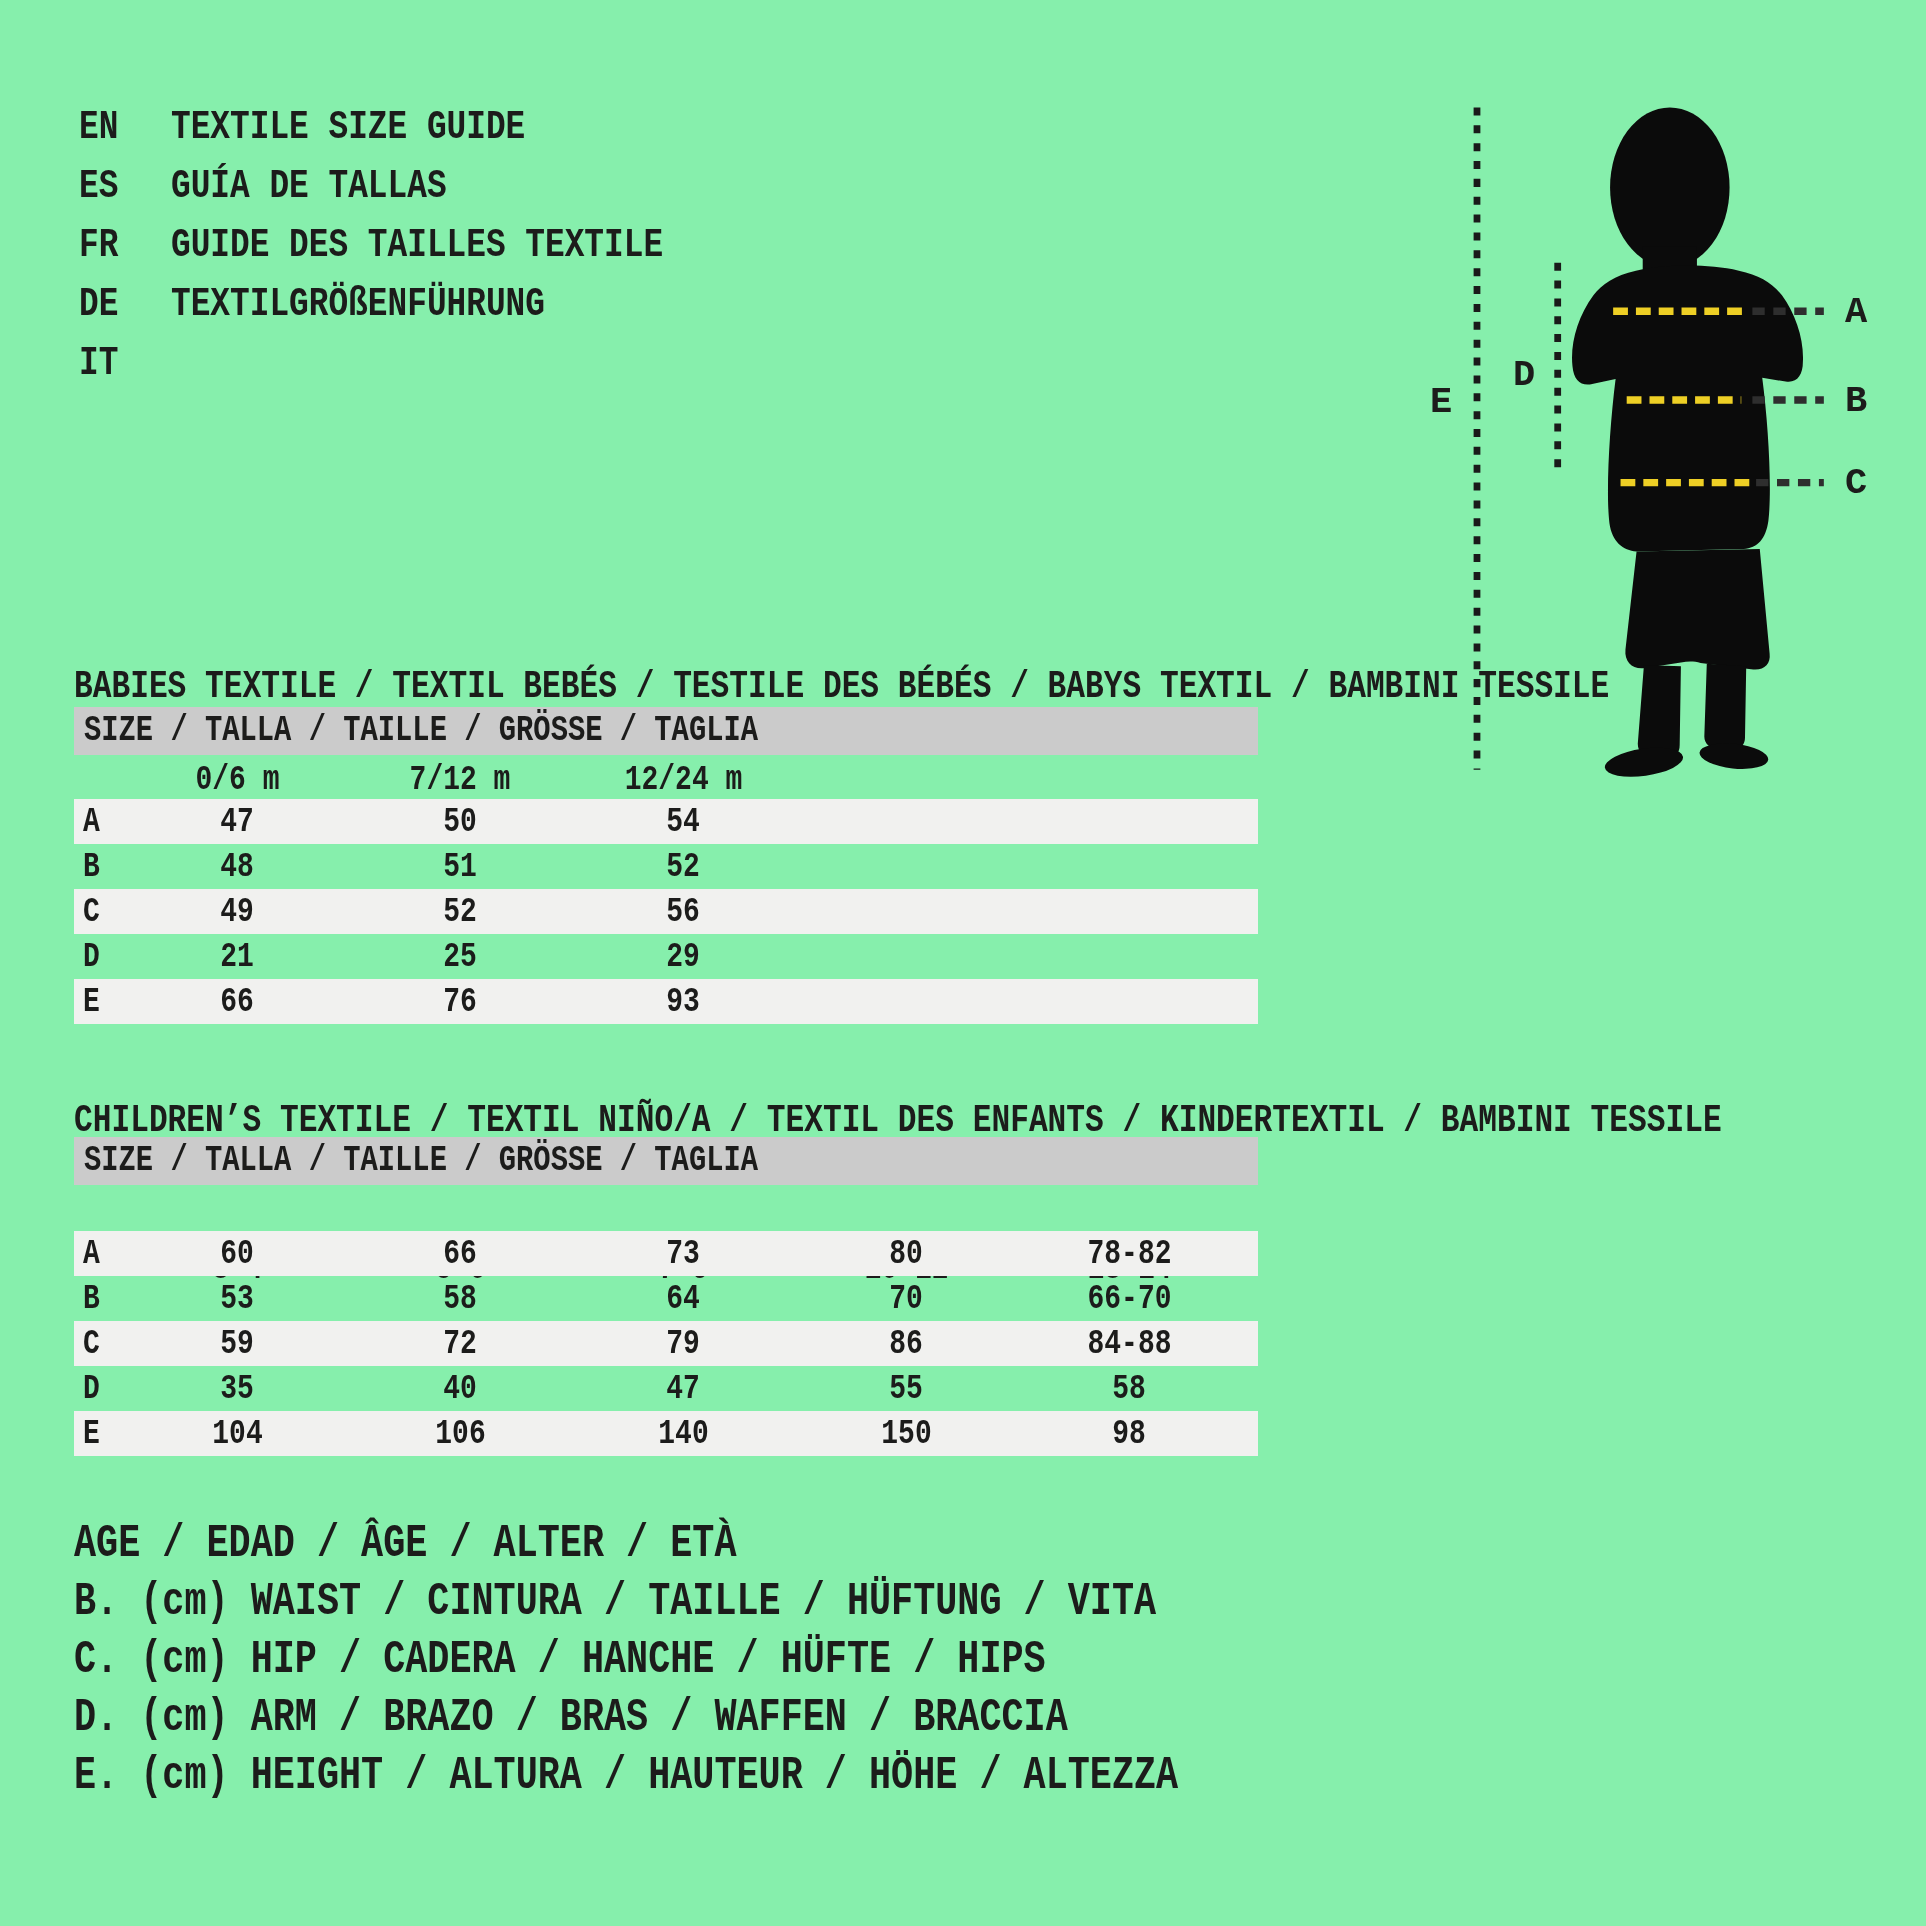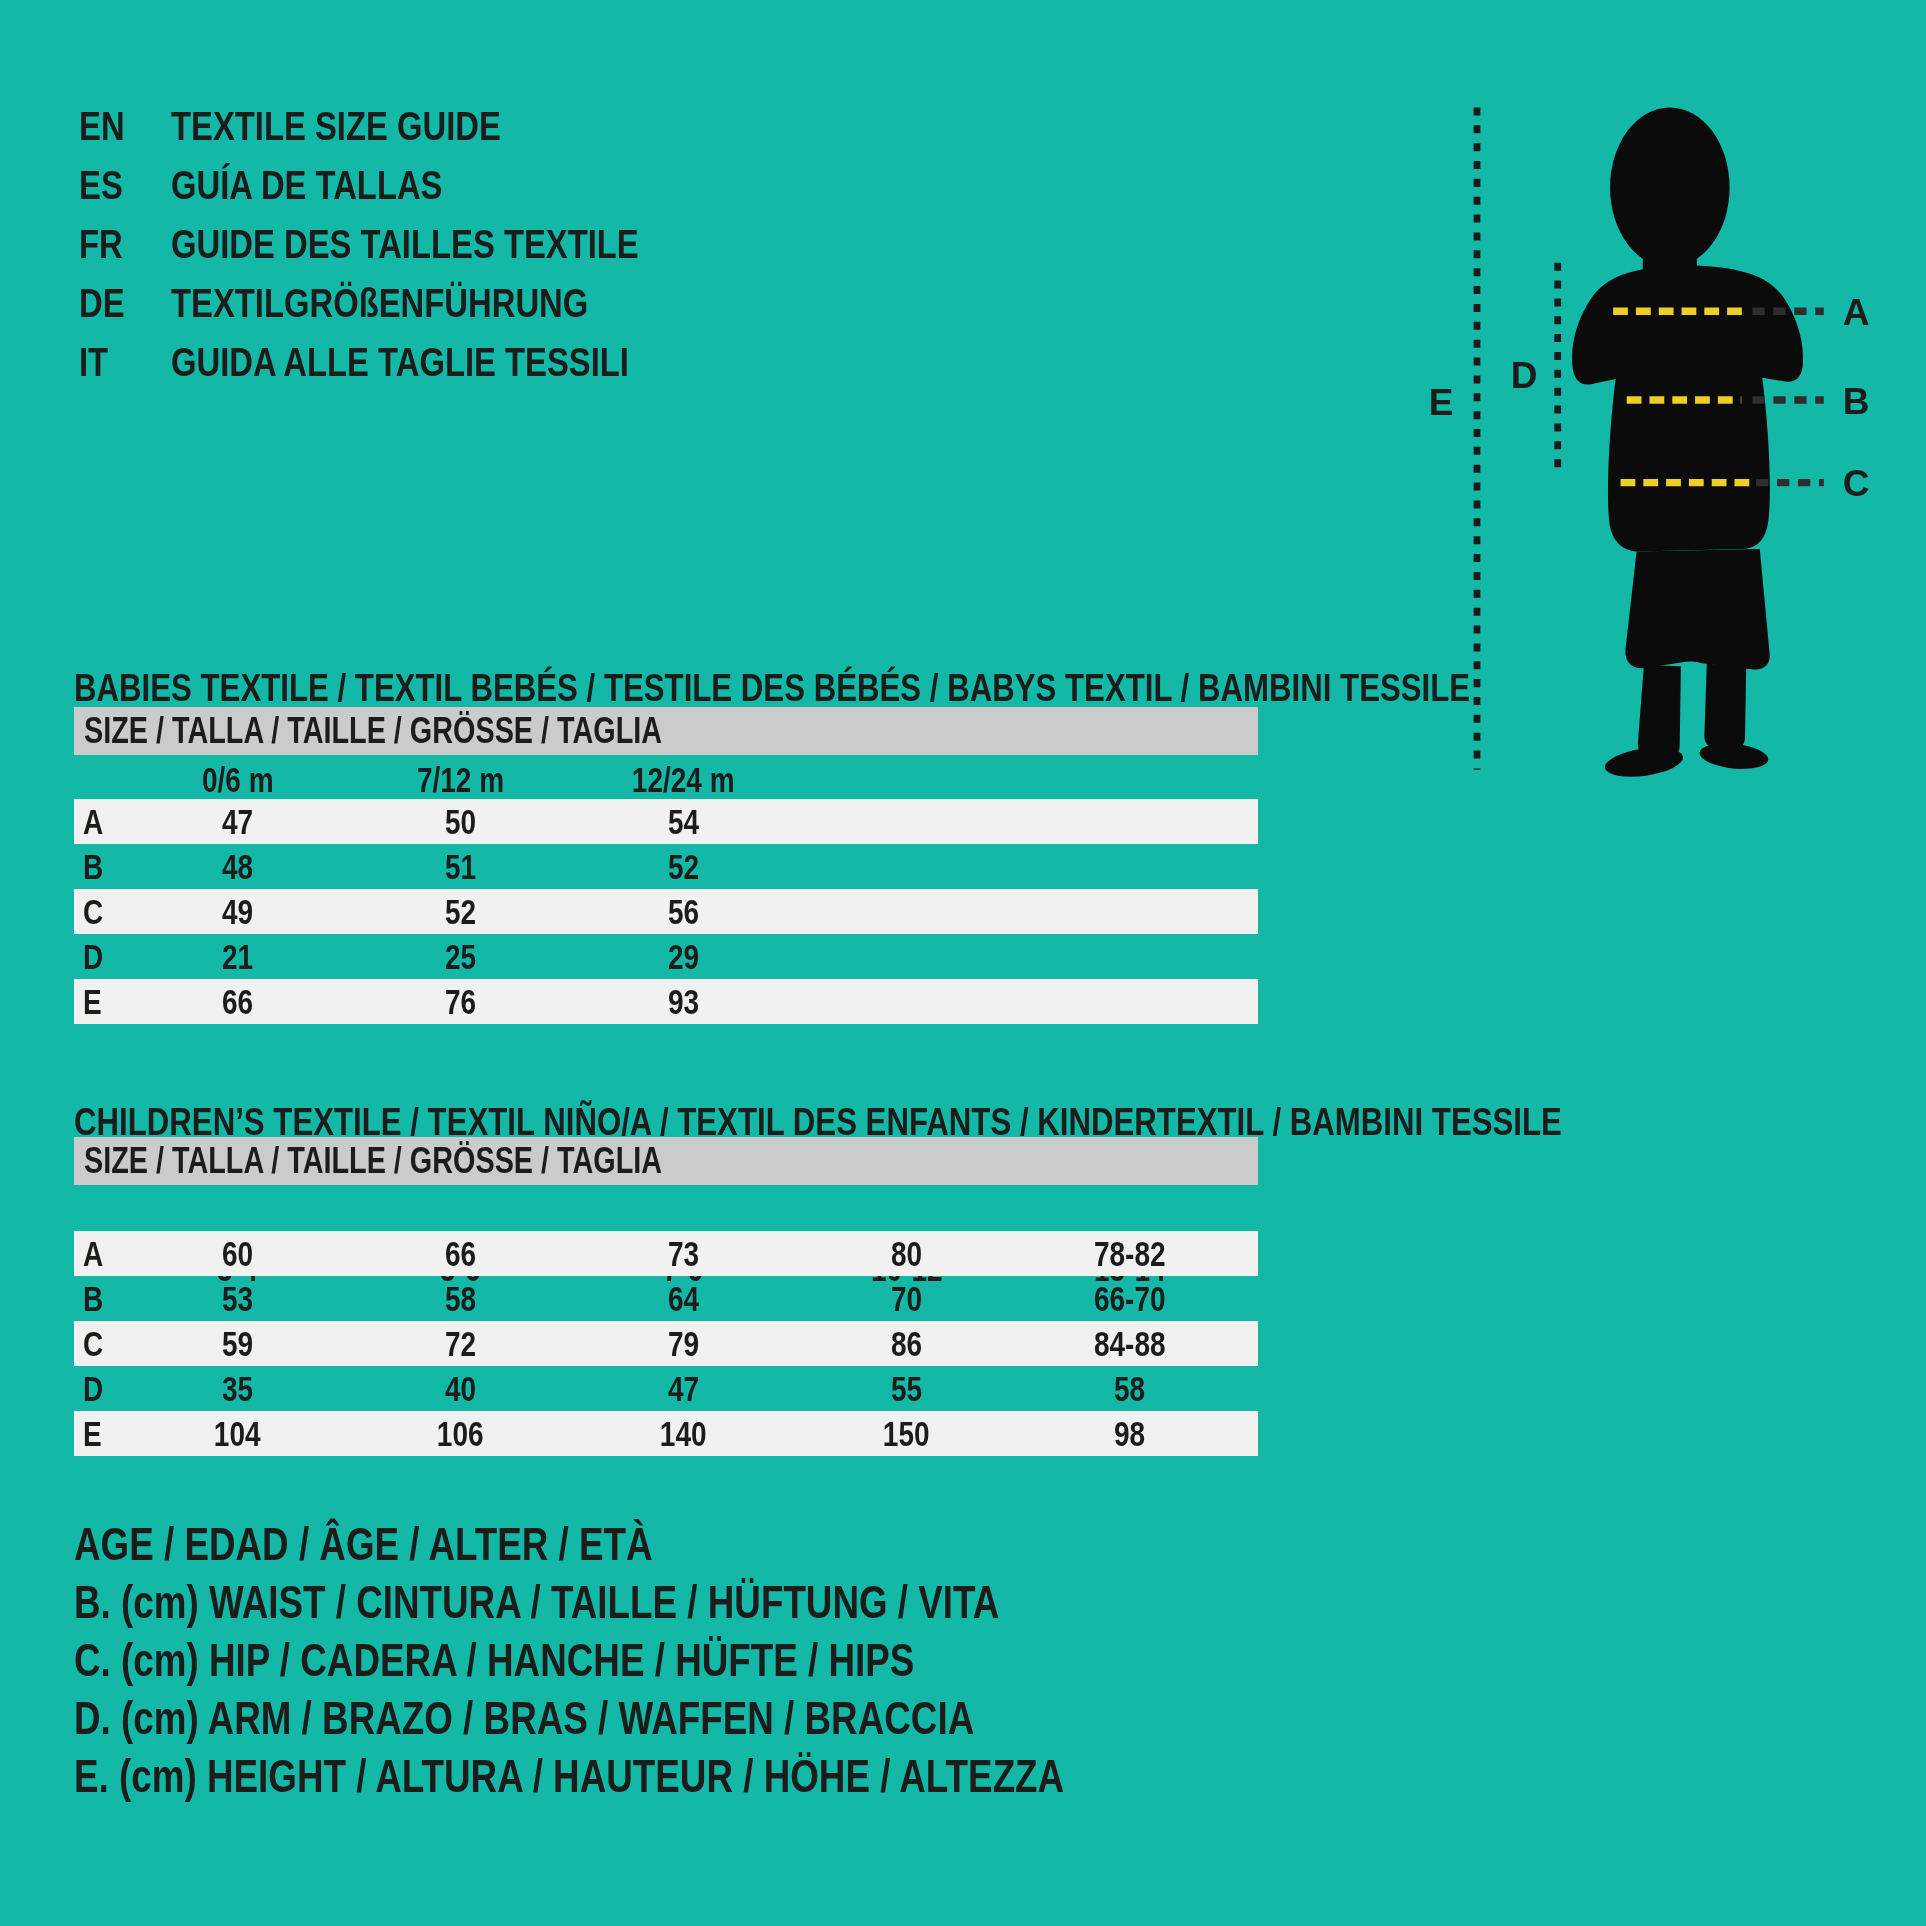--- a/index.html
+++ b/index.html
@@ -1,20 +1,20 @@
 <!DOCTYPE html>
 <html style="font-size:10px"><head>
 <meta charset="utf-8">
 <style>
   html,body{margin:0;padding:0;background:#ffffff;}
   .canvas{
     position:relative;
     width:1926px;height:1926px;
-    background:#14b8a6;
-    font-family:Liberation Sans, sans-serif;
+    background:#86efac;
+    font-family:Liberation Mono, monospace;
     color:#1c1c1b;
     overflow:hidden;
   }
   
   .cond{display:inline-block;transform:scaleX(.8);transform-origin:0 50%;white-space:nowrap;}
   .cond-c{display:inline-block;transform:scaleX(.8);transform-origin:50% 50%;white-space:nowrap;}
 
   
   .lang{position:absolute;left:79px;top:97px;}
   .lang-row{display:flex;align-items:center;height:59px;font-size:41px;font-weight:bold;}
@@ -67,21 +67,20 @@
     <div class="lang-row">
       <span class="lang-code"><span class="cond">FR</span></span>
       <span><span class="cond">GUIDE DES TAILLES TEXTILE</span></span>
     </div>
     <div class="lang-row">
       <span class="lang-code"><span class="cond">DE</span></span>
       <span><span class="cond">TEXTILGRÖßENFÜHRUNG</span></span>
     </div>
     <div class="lang-row">
       <span class="lang-code"><span class="cond">IT</span></span>
-      <span><span class="cond">GUIDA ALLE TAGLIE TESSILI</span></span>
     </div>
   </div>
 
   <svg class="fig-svg" viewBox="0 0 780 1120" xmlns="http://www.w3.org/2000/svg">
 
     <g fill="#0b0b0b">
       <ellipse cx="410" cy="155" rx="97" ry="130"></ellipse>
       <rect x="366" y="250" width="88" height="80"></rect>
       <path d="M355,290
                C320,298 300,312 286,330

